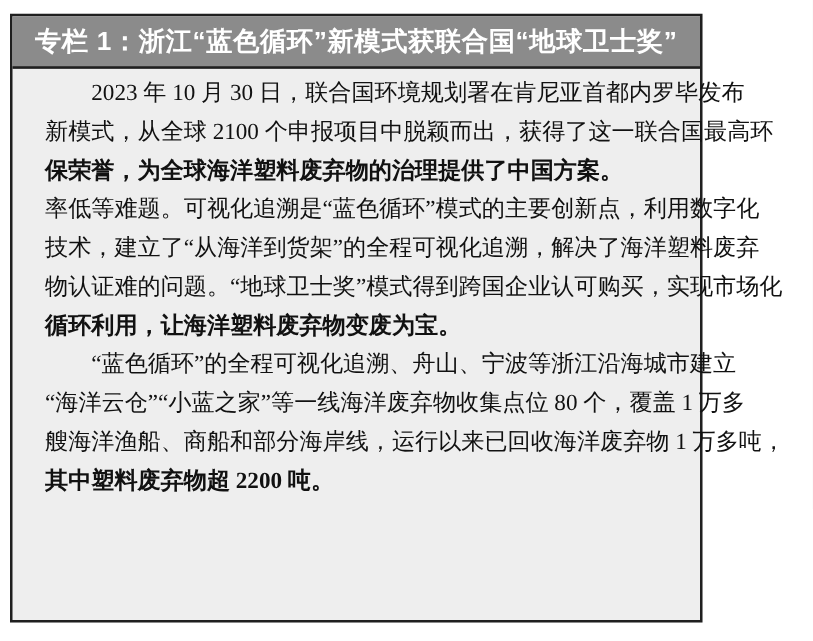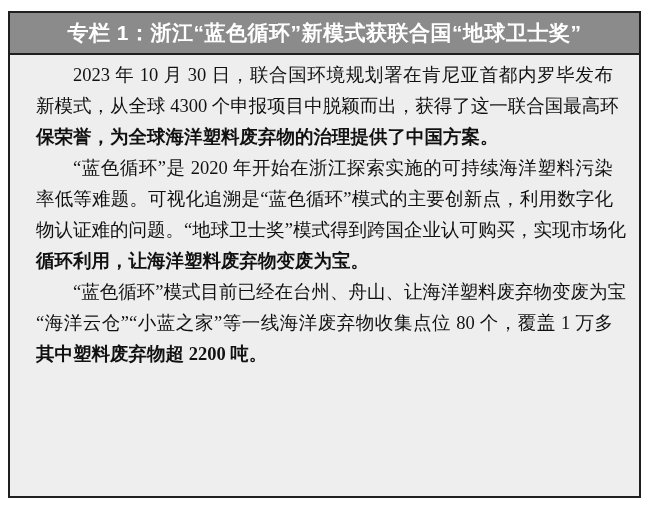--- a/index.html
+++ b/index.html
@@ -18,21 +18,21 @@
     font-family: "Liberation Serif", "DejaVu Serif", serif;
   }
   .page {
     position: relative;
     width: 650px; height: 513px;
     background: var(--page-bg);
   }
   .panel {
     position: absolute;
     left: 8px; top: 11px;
-    width: 633px; height: 487px;
+    width: 554px; height: 487px;
     border: 2px solid var(--border-color);
     background: var(--body-bg);
   }
   .panel-header {
     height: 42px;
     background: var(--header-bg);
     border-bottom: 2px solid var(--border-color);
     display: flex;
     align-items: center;
     justify-content: center;
@@ -63,24 +63,25 @@
 </head>
 <body>
 
 <div class="page">
   <div class="panel">
     <div class="panel-header">
       <span class="panel-title">专栏 1：浙江“蓝色循环”新模式获联合国“地球卫士奖”</span>
     </div>
     <div class="panel-body">
       <div class="line indent">2023 年 10 月 30 日，联合国环境规划署在肯尼亚首都内罗毕发布</div>
-      <div class="line">新模式，从全球 4300 个申报项目中脱颖而出，获得了这一联合国最高环</div>
+      <div class="line">新模式，从全球 2100 个申报项目中脱颖而出，获得了这一联合国最高环</div>
       <div class="line last">保荣誉，为全球海洋塑料废弃物的治理提供了中国方案。</div>
-      <div class="line indent">“蓝色循环”是 2020 年开始在浙江探索实施的可持续海洋塑料污染</div>
       <div class="line">率低等难题。可视化追溯是“蓝色循环”模式的主要创新点，利用数字化</div>
+      <div class="line">技术，建立了“从海洋到货架”的全程可视化追溯，解决了海洋塑料废弃</div>
       <div class="line">物认证难的问题。“地球卫士奖”模式得到跨国企业认可购买，实现市场化</div>
       <div class="line last">循环利用，让海洋塑料废弃物变废为宝。</div>
-      <div class="line indent">“蓝色循环”模式目前已经在台州、舟山、让海洋塑料废弃物变废为宝</div>
+      <div class="line indent">“蓝色循环”的全程可视化追溯、舟山、宁波等浙江沿海城市建立</div>
       <div class="line">“海洋云仓”“小蓝之家”等一线海洋废弃物收集点位 80 个，覆盖 1 万多</div>
+      <div class="line">艘海洋渔船、商船和部分海岸线，运行以来已回收海洋废弃物 1 万多吨，</div>
       <div class="line last">其中塑料废弃物超 2200 吨。</div>
     </div>
   </div>
 </div>
 
 </body></html>

